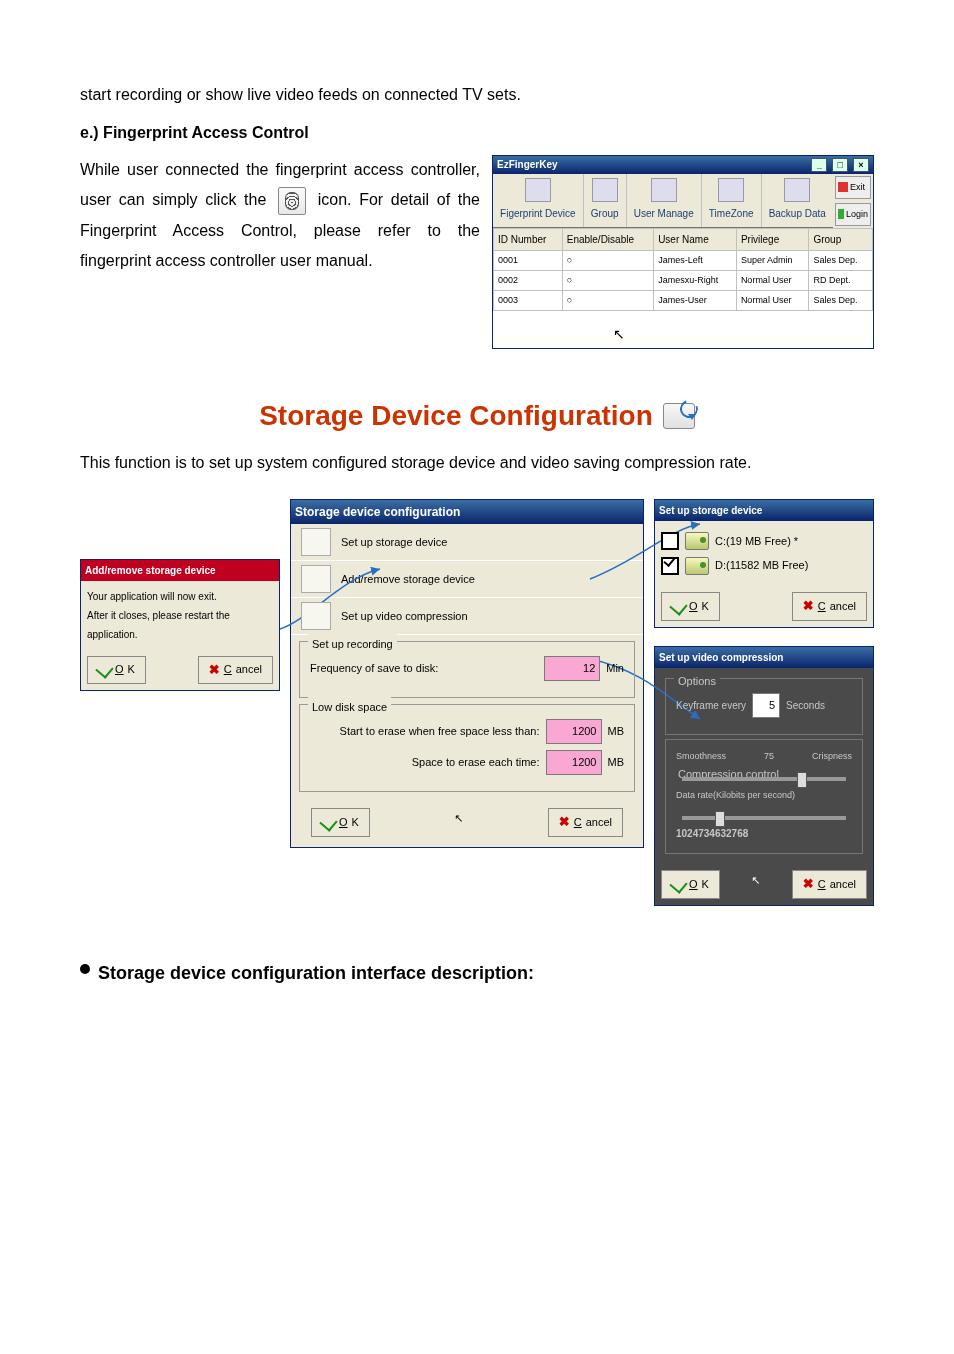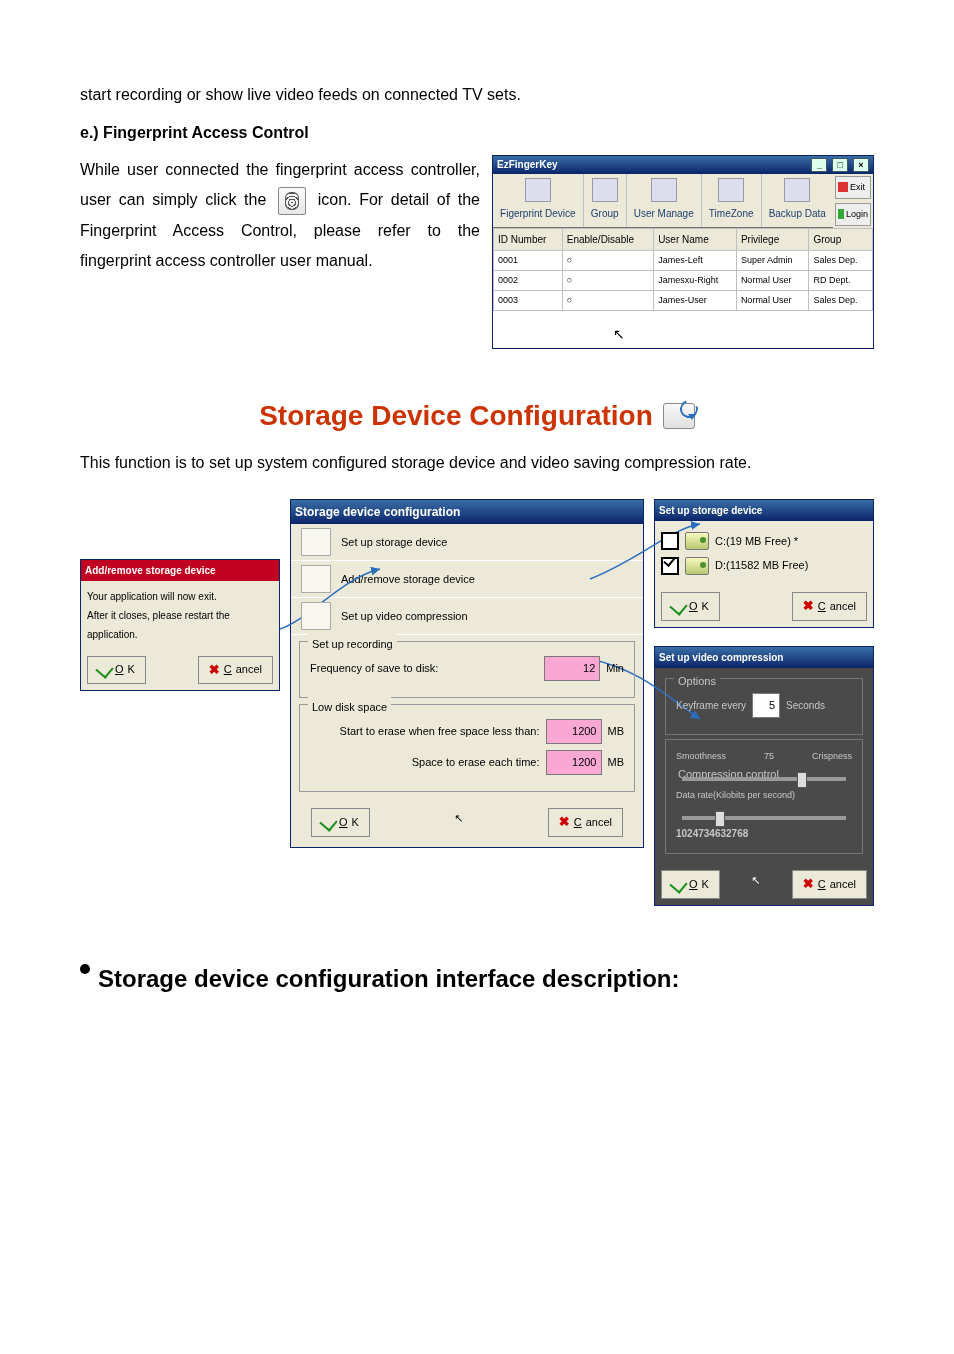--- a/index.html
+++ b/index.html
@@ -155,21 +155,21 @@
   .drv .dicon:before{content:"";position:absolute;width:6px;height:6px;border-radius:50%;background:#4b8f2f;right:2px;top:4px;}
 
   
   .slider{position:relative;height:4px;background:#999;margin:12px 6px 4px;}
   .slider .thumb{position:absolute;top:-5px;width:8px;height:14px;background:#ddd;border:1px solid #555;}
 
   .arrow-svg{stroke:#2a6fbf;stroke-width:1.5;fill:none;}
 
   .bullet-row{display:flex;align-items:flex-start;gap:8px;margin-top:50px;}
   .bullet-dot{width:10px;height:10px;background:#000;border-radius:50%;margin-top:8px;flex:none;}
-  .bullet-text{font-weight:bold;font-size:24px;}
+  .bullet-text{font-weight:bold;font-size:18px;}
 
   .justify{ text-align:justify; }
 </style>
 </head>
 <body>
 
 <div class="para">start recording or show live video feeds on connected TV sets.</div>
 
 <div class="section-label">e.) Fingerprint Access Control</div>
 

